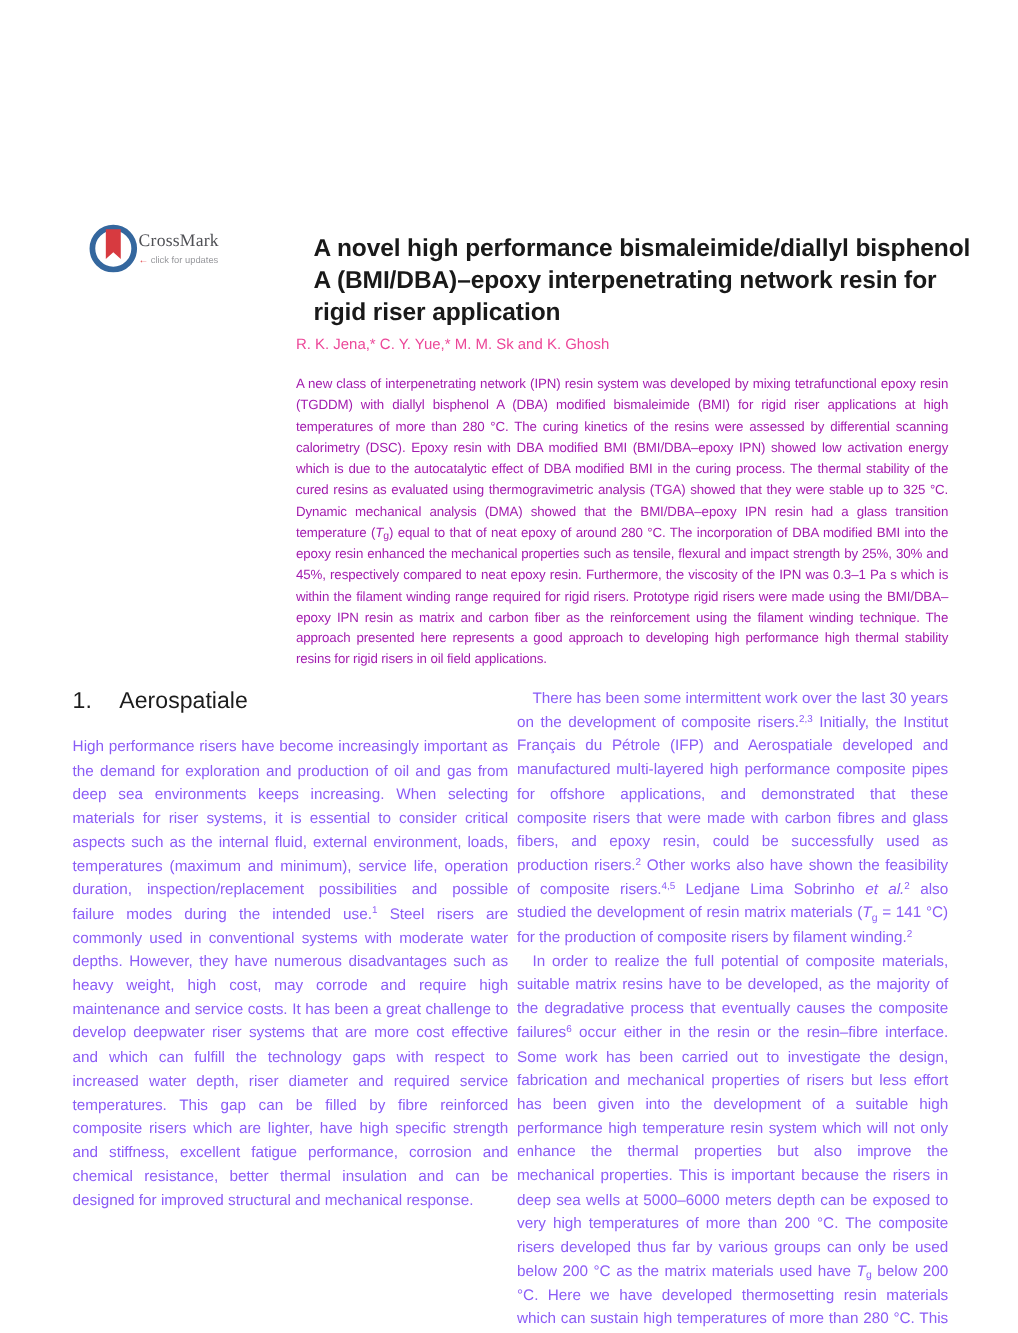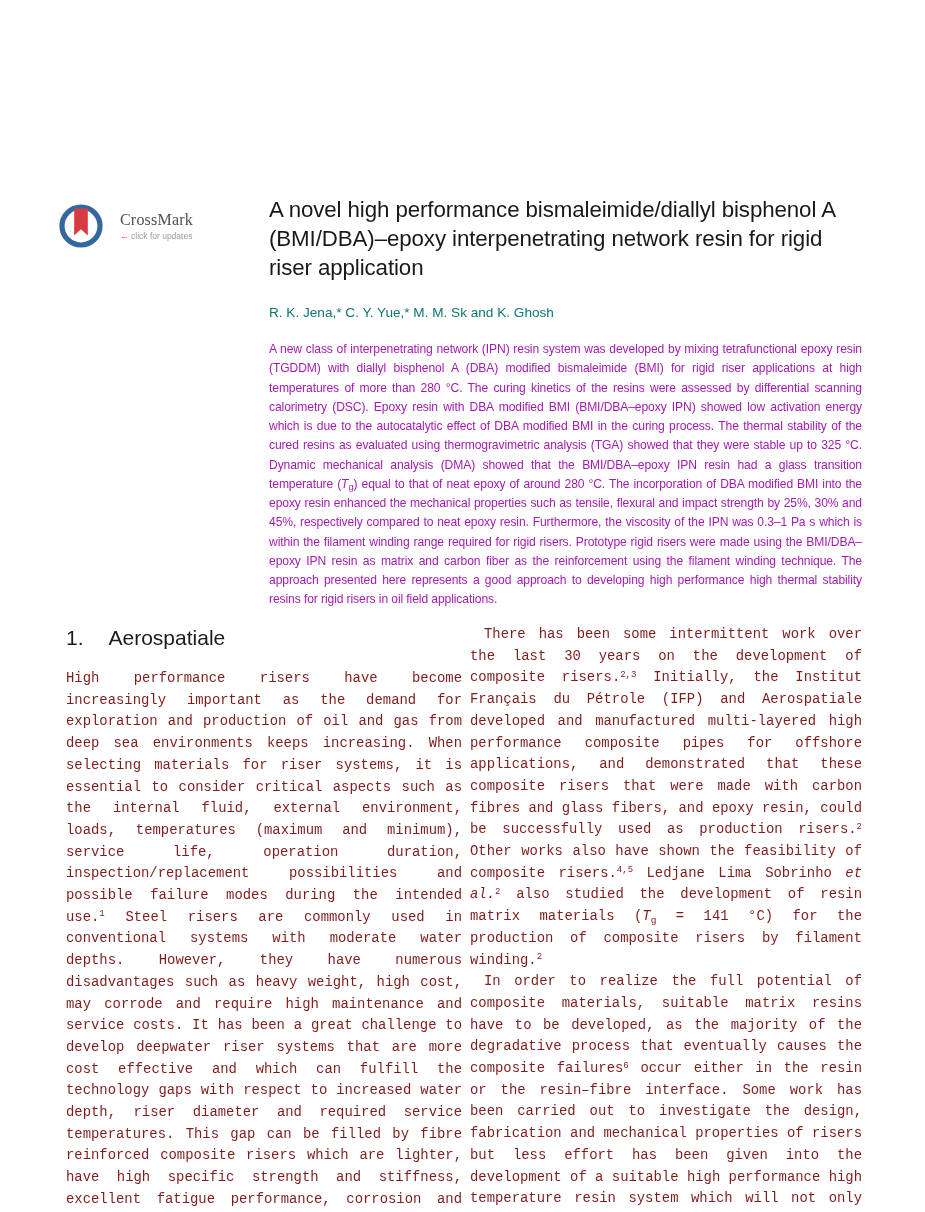--- a/index.html
+++ b/index.html
@@ -7,25 +7,25 @@
     position: relative;
     width: 925px;
     height: 1212px;
     background: #ffffff;
     font-family: "Liberation Sans", sans-serif;
     overflow: hidden;
   }
   
   .crossmark {
     position: absolute;
-    left: 58px;
+    left: 80px;
     top: 202px;
     display: flex;
     align-items: center;
-    gap: 16px;
+    gap: 0;
     cursor: pointer;
   }
   .cm-textcol { display: flex; flex-direction: column; }
   .cm-word {
     font-family: "Liberation Serif", serif;
     font-size: 16px;
     color: #505156;
     letter-spacing: 0.2px;
   }
   .cm-tag {
@@ -33,35 +33,35 @@
     color: #97989c;
     margin-top: 2px;
   }
   .cm-arrow { color: #e0393d; margin-right: 2px; font-size: 9px; font-weight: bold; }
   
   .title {
     position: absolute;
     left: 269px;
     top: 196px;
     width: 600px;
-    margin: 0;
+    margin: 16px;
     font-size: 22.3px;
     line-height: 28.8px;
-    font-weight: 400;
+    font-weight: 700;
     color: #191919;
     letter-spacing: -0.1px;
     font-family: "Liberation Sans", sans-serif;
   }
   .authors {
     position: absolute;
     left: 269px;
     top: 305px;
     width: 600px;
     font-size: 13.6px;
-    color: #0f766e;
+    color: #ec4899;
   }
   .abstract {
     position: absolute;
     left: 269px;
     top: 340px;
     width: 593px;
     font-size: 12.1px;
     line-height: 19.25px;
     text-align: justify;
     color: #a21caf;
@@ -74,25 +74,25 @@
   .sec-heading {
     display: flex;
     gap: 25px;
     font-size: 21px;
     color: #1c1c1c;
     margin: 2px 0 18px 0;
     font-family: "Liberation Sans", sans-serif;
   }
   .body-p {
     margin: 0;
-    font-family: Liberation Mono, monospace;
+    font-family: Liberation Sans, sans-serif;
     font-size: 13.9px;
     line-height: 21.7px;
     text-align: justify;
-    color: #7f1d1d;
+    color: #8b5cf6;
   }
   .indent { text-indent: 14px; }
   .sup { font-size: 9px;  line-height: 0; position: relative; top: -4.5px; }
   .sub { font-size: 9.5px; line-height: 0; position: relative; top: 2.5px; }
   .it  { font-style: italic; }
 </style>
 </head>
 <body>
 
 <div class="page">

